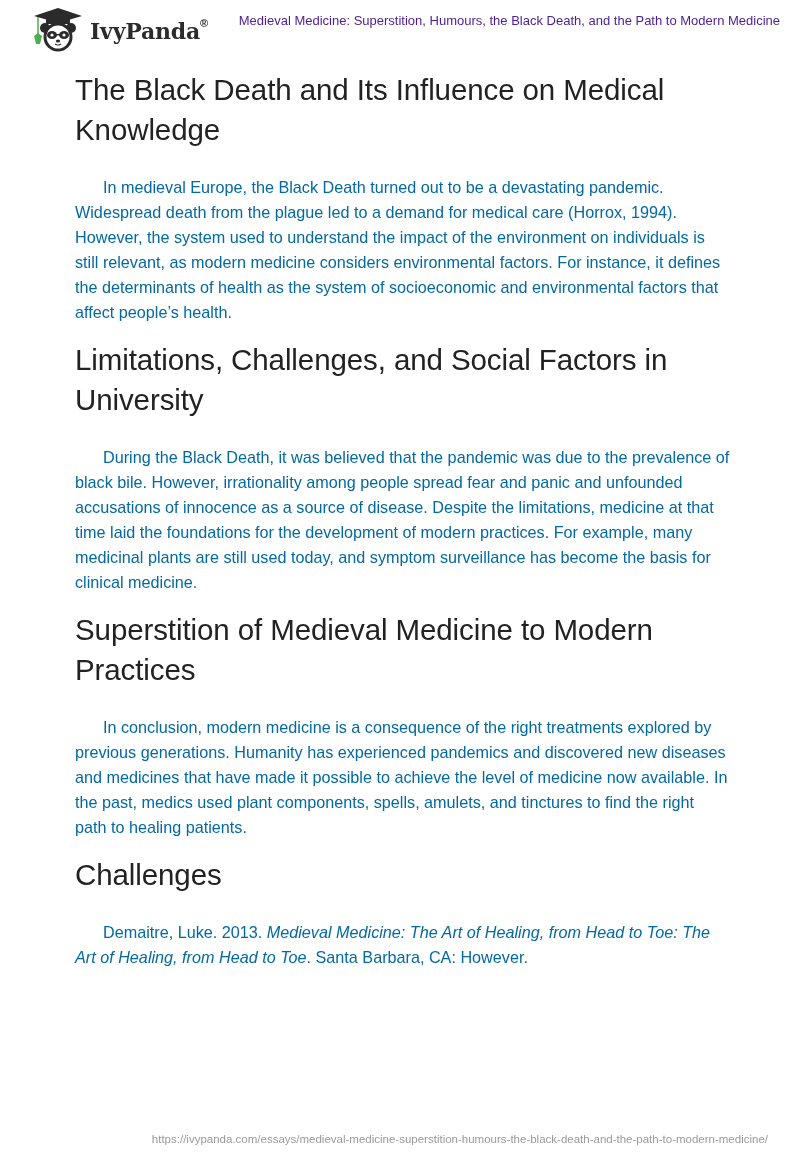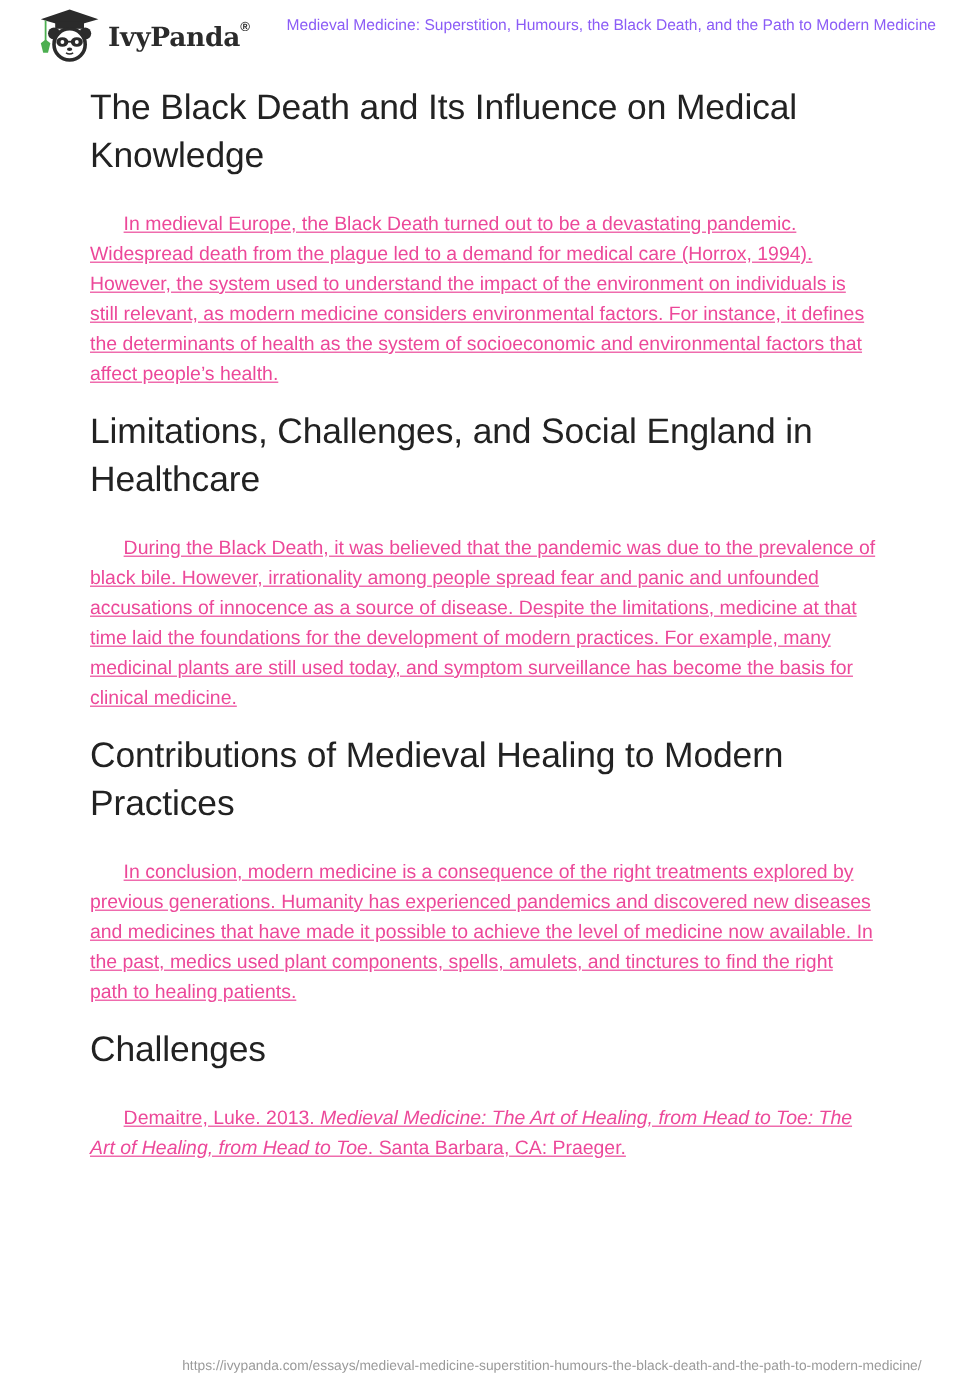--- a/index.html
+++ b/index.html
@@ -51,21 +51,21 @@
       vertical-align: super;
       color: #2b2b2b;
       position: relative;
       top: -4px;
     }
     .doc-title {
       position: absolute;
       right: 32px;
       top: 13px;
       font-size: 13px;
-      color: #8b5cf6;
+      color: #4c1d95;
       white-space: nowrap;
       text-align: right;
     }
     .content {
       position: absolute;
       left: 75px;
       top: 70px;
       width: 655px;
     }
     h2.section-heading {
@@ -73,24 +73,23 @@
       font-weight: normal;
       font-size: 29.5px;
       line-height: 40px;
       color: #222222;
       margin: 0;
       letter-spacing: -0.1px;
     }
     p.body-para {
       font-size: 16.2px;
       line-height: 25px;
-      color: #ec4899;
+      color: #0369a1;
       margin: 0;
       text-indent: 28px;
-      text-decoration: underline;
     }
     .gap-after-heading { height: 25px; }
     .gap-after-para { height: 15px; }
     .gap-ref { height: 14px; }
     .refs-heading-gap { height: 25px; }
     em { font-style: italic; }
     .footer-url {
       position: absolute;
       right: 32px;
       top: 1133px;
@@ -136,35 +135,35 @@
 <main class="content">
 
   <section>
     <h2 class="section-heading">The Black Death and Its Influence on Medical Knowledge</h2>
     <div class="gap-after-heading"></div>
     <p class="body-para">In medieval Europe, the Black Death turned out to be a devastating pandemic. Widespread death from the plague led to a demand for medical care (Horrox, 1994). However, the system used to understand the impact of the environment on individuals is still relevant, as modern medicine considers environmental factors. For instance, it defines the determinants of health as the system of socioeconomic and environmental factors that affect people’s health.</p>
     <div class="gap-after-para"></div>
   </section>
 
   <section>
-    <h2 class="section-heading">Limitations, Challenges, and Social England in Healthcare</h2>
+    <h2 class="section-heading">Limitations, Challenges, and Social Factors in University</h2>
     <div class="gap-after-heading"></div>
     <p class="body-para">During the Black Death, it was believed that the pandemic was due to the prevalence of black bile. However, irrationality among people spread fear and panic and unfounded accusations of innocence as a source of disease. Despite the limitations, medicine at that time laid the foundations for the development of modern practices. For example, many medicinal plants are still used today, and symptom surveillance has become the basis for clinical medicine.</p>
     <div class="gap-after-para"></div>
   </section>
 
   <section>
-    <h2 class="section-heading">Contributions of Medieval Healing to Modern Practices</h2>
+    <h2 class="section-heading">Superstition of Medieval Medicine to Modern Practices</h2>
     <div class="gap-after-heading"></div>
     <p class="body-para">In conclusion, modern medicine is a consequence of the right treatments explored by previous generations. Humanity has experienced pandemics and discovered new diseases and medicines that have made it possible to achieve the level of medicine now available. In the past, medics used plant components, spells, amulets, and tinctures to find the right path to healing patients.</p>
     <div class="gap-after-para"></div>
   </section>
 
   <section>
     <h2 class="section-heading">Challenges</h2>
     <div class="refs-heading-gap"></div>
-    <p class="body-para"><span>Demaitre, Luke. 2013. </span><em>Medieval Medicine: The Art of Healing, from Head to Toe: The Art of Healing, from Head to Toe</em><span>. Santa Barbara, CA: Praeger.</span></p>
+    <p class="body-para"><span>Demaitre, Luke. 2013. </span><em>Medieval Medicine: The Art of Healing, from Head to Toe: The Art of Healing, from Head to Toe</em><span>. Santa Barbara, CA: However.</span></p>
     <div class="gap-ref"></div>
   </section>
 
 </main>
 
 <a class="footer-url">https://ivypanda.com/essays/medieval-medicine-superstition-humours-the-black-death-and-the-path-to-modern-medicine/</a>
 
 </body></html>

